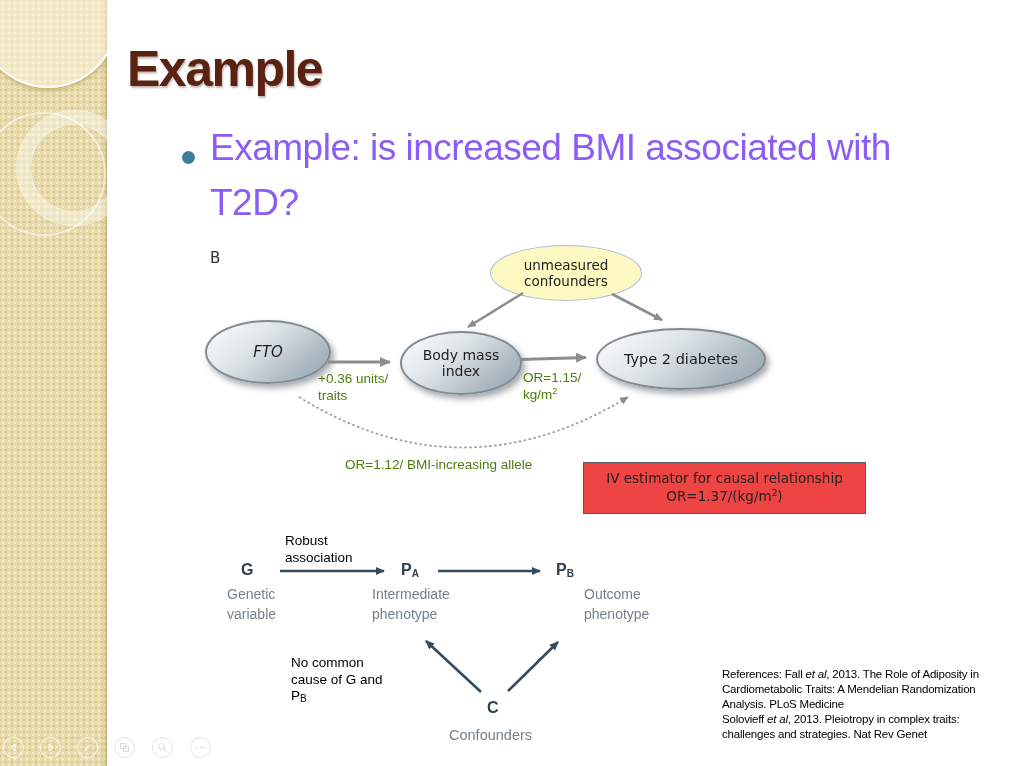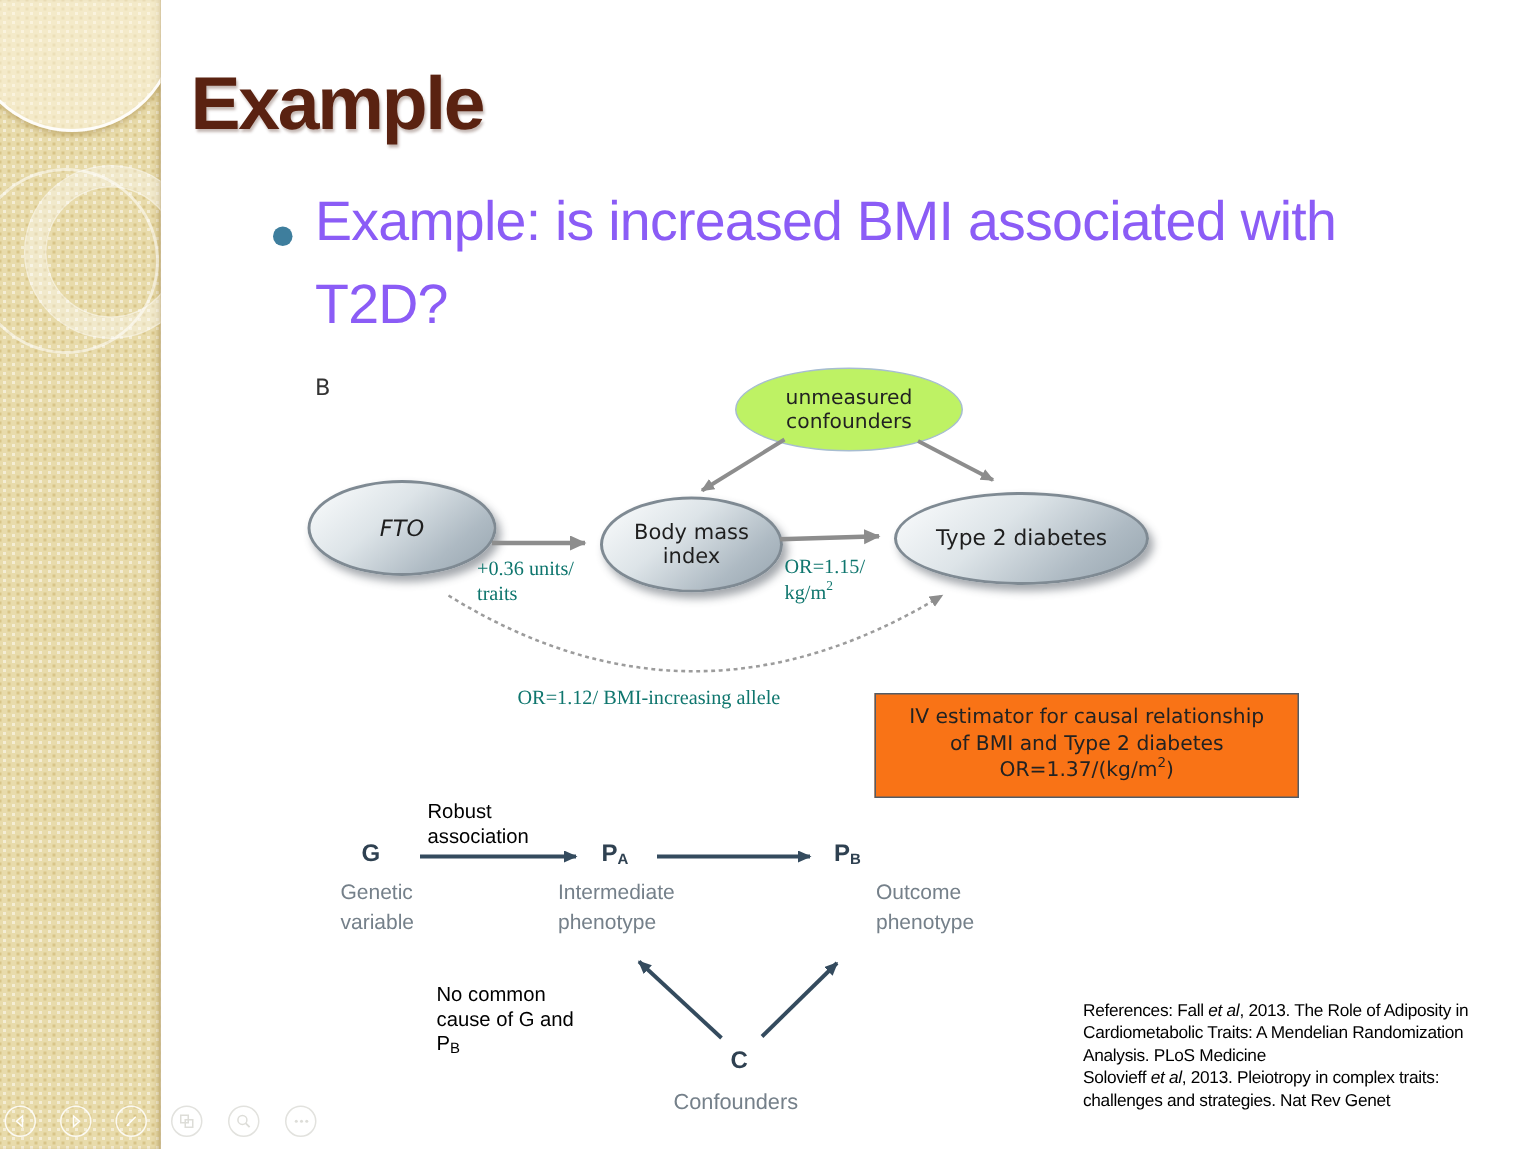--- a/index.html
+++ b/index.html
@@ -46,29 +46,29 @@
   }
   .node-gray{
     background:linear-gradient(140deg,#f8fafb 5%,#dde4e8 40%,#aebac3 75%,#97a5af 100%);
     border:2px solid #7f8a93;
     box-shadow:3px 4px 6px rgba(50,60,70,0.45);
   }
   .node-fto{left:205px;top:320px;width:122px;height:60px;font-size:15px;font-style:italic;}
   .node-bmi{left:400px;top:331px;width:118px;height:60px;font-size:14px;line-height:16px;}
   .node-t2d{left:596px;top:328px;width:166px;height:58px;font-size:14.5px;}
   .node-uc{left:490px;top:245px;width:150px;height:54px;
-    background:#bef264;border:1.5px solid #a7bdd1;font-size:13.5px;line-height:16.5px;color:#222;}
-  .edge-label{position:absolute;font-family:Liberation Serif, serif;font-size:13.5px;line-height:16.5px;color:#0f766e;}
+    background:#fef9c3;border:1.5px solid #a7bdd1;font-size:13.5px;line-height:16.5px;color:#222;}
+  .edge-label{position:absolute;font-family:Liberation Sans, sans-serif;font-size:13.5px;line-height:16.5px;color:#4d7c0f;}
   .lbl-fto-bmi{left:318px;top:371px;}
   .lbl-bmi-t2d{left:523px;top:370px;}
   .lbl-or112{left:345px;top:457px;}
   sup.s2{font-size:9px;vertical-align:super;line-height:0;}
   .iv-box{
     position:absolute;left:583px;top:462px;width:277px;
-    border:1.5px solid #525c66;background:#f97316;
+    border:1.5px solid #525c66;background:#ef4444;
     padding:7px 2px 8px 2px;text-align:center;
     font-family:"DejaVu Sans",sans-serif;font-size:13.5px;line-height:17.5px;color:#222;
   }
   
   .fb{position:absolute;color:#000;}
   .fb-node{font-size:16px;font-weight:bold;color:#2f4151;}
   .fb-cap{font-size:14px;line-height:19.5px;color:#75808a;}
   .fb-small{font-size:13.5px;line-height:16.5px;text-align:left;}
   .sub-b{font-size:10px;vertical-align:-2px;}
   .robust{left:285px;top:533px;width:84px;}
@@ -142,21 +142,20 @@
 
 <div class="edge-label lbl-bmi-t2d">
   <div>OR=1.15/</div>
   <div><span>kg/m</span><sup class="s2">2</sup></div>
 </div>
 
 <div class="edge-label lbl-or112">OR=1.12/ BMI-increasing allele</div>
 
 <div class="iv-box">
   <div>IV estimator for causal relationship</div>
-  <div>of BMI and Type 2 diabetes</div>
   <div><span>OR=1.37/(kg/m</span><sup class="s2">2</sup><span>)</span></div>
 </div>
 
 <div class="fb fb-small robust">
   <div>Robust</div>
   <div>association</div>
 </div>
 
 <div class="fb fb-node g-node">G</div>
 <div class="fb fb-node pa-node"><span>P</span><span class="sub-b">A</span></div>

